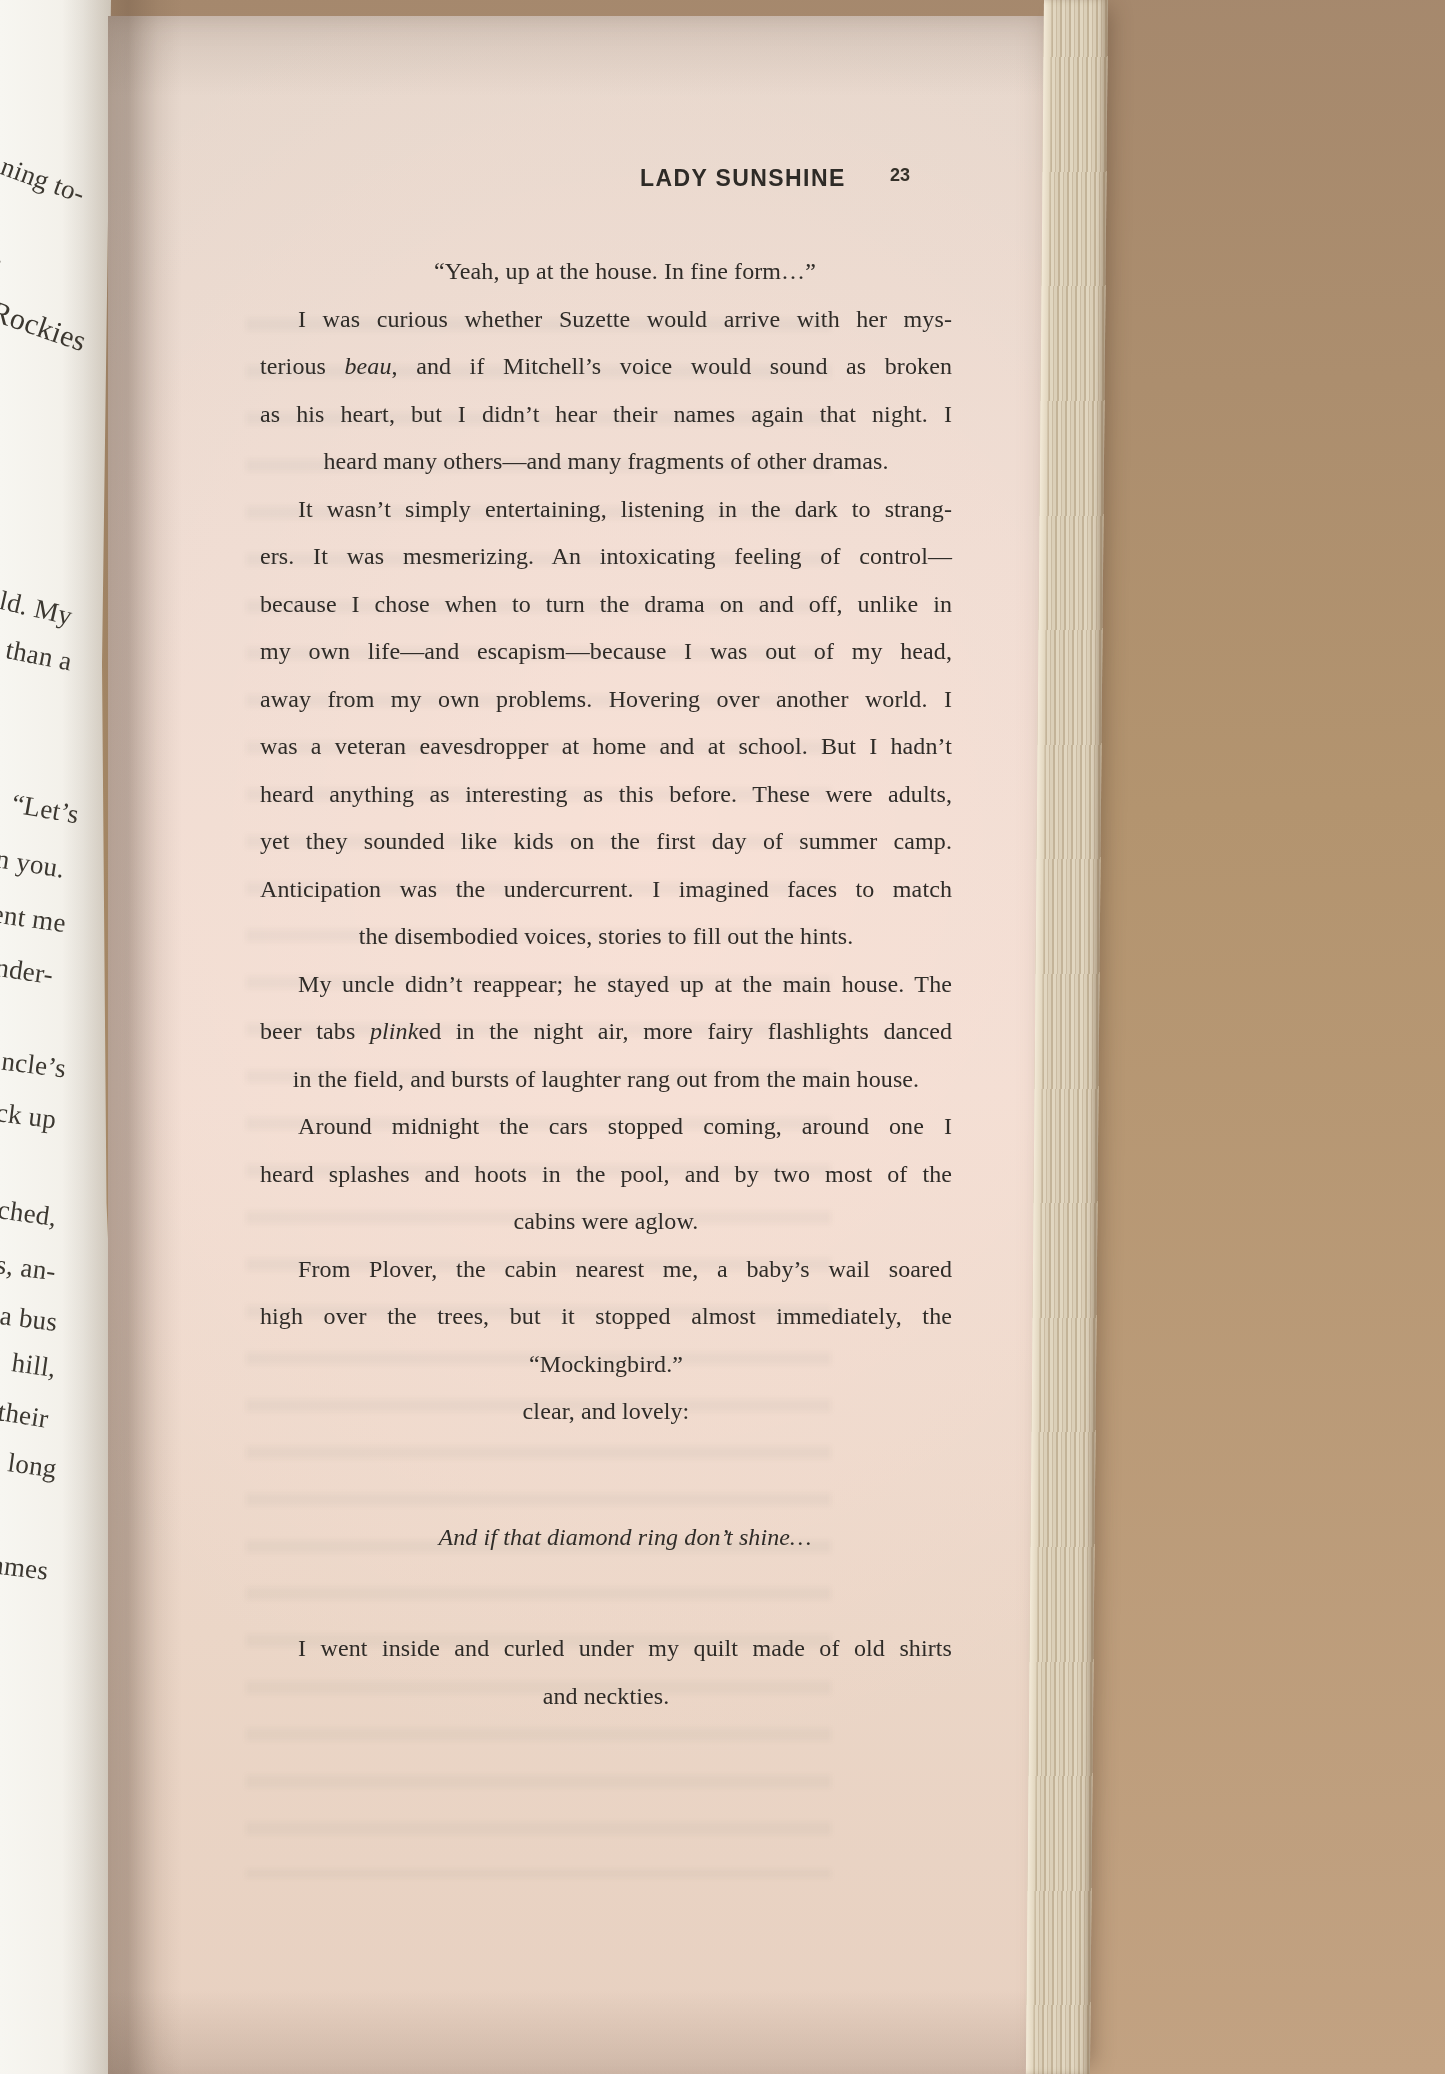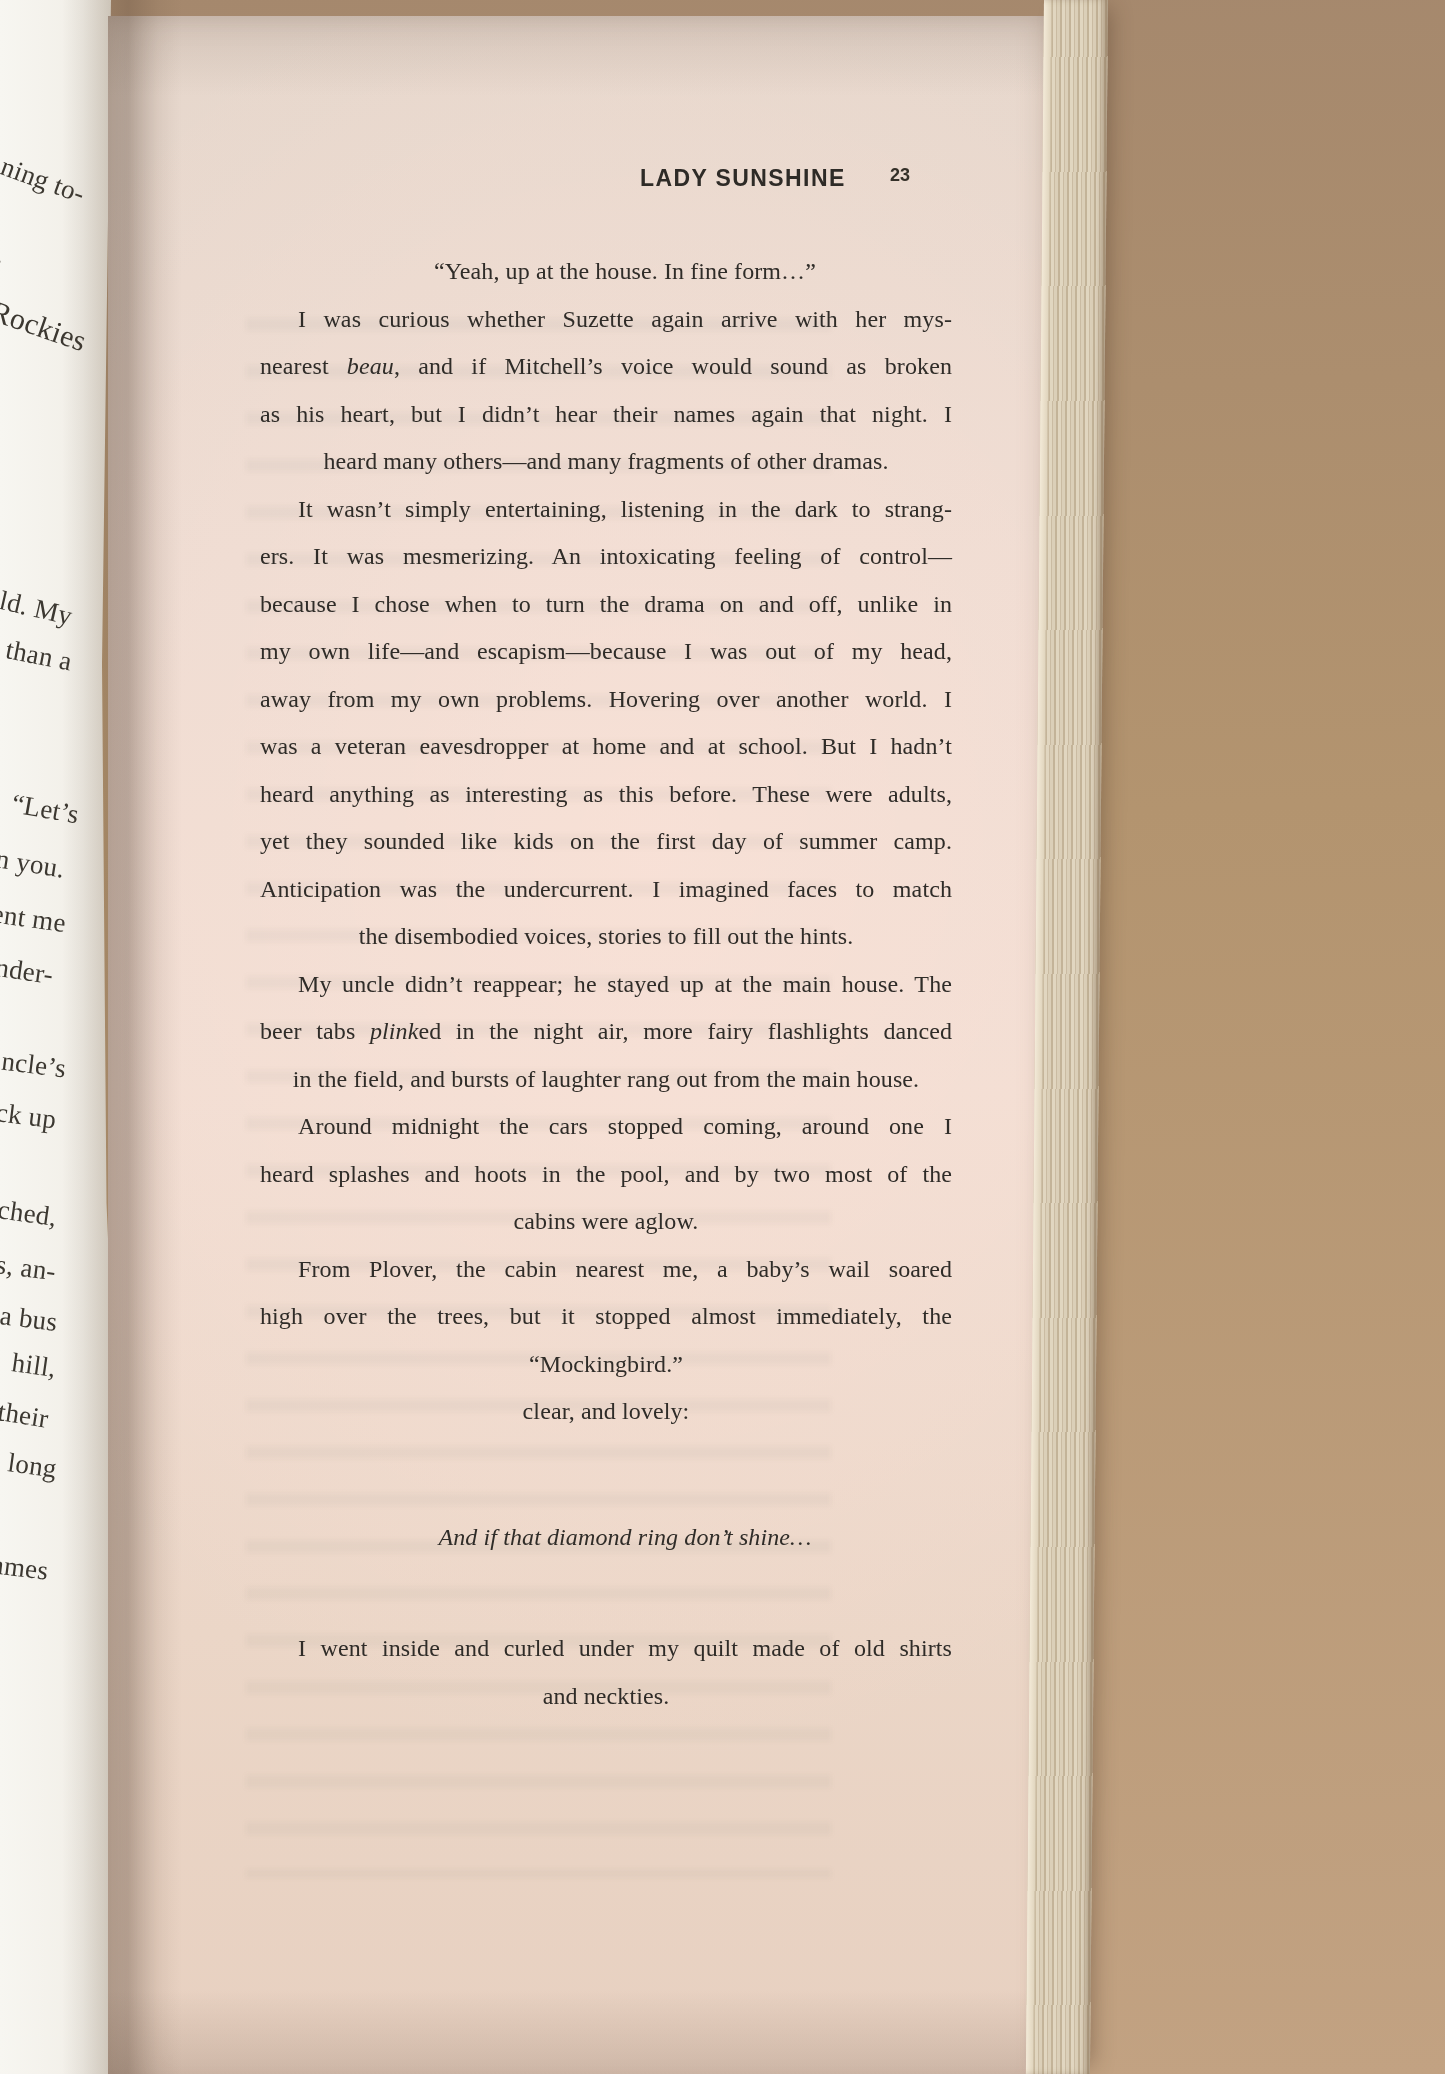--- a/index.html
+++ b/index.html
@@ -108,22 +108,22 @@
 
   <div class="main-page">
     <div class="top-shade"></div>
     <div class="ghost"></div>
 
     <div class="running-head">LADY SUNSHINE</div>
     <div class="folio">23</div>
 
     <div class="body-text">
         <div class="line ind last"><span>“Yeah, up at the house. In fine form…”</span></div>
-        <div class="line ind just"><span>I was curious whether Suzette again arrive with her mys-</span></div>
-        <div class="line just"><span>nearest </span><span class="it">beau</span><span>, and if Mitchell’s voice would sound as broken</span></div>
+        <div class="line ind just"><span>I was curious whether Suzette would arrive with her mys-</span></div>
+        <div class="line just"><span>terious </span><span class="it">beau</span><span>, and if Mitchell’s voice would sound as broken</span></div>
         <div class="line just"><span>as his heart, but I didn’t hear their names again that night. I</span></div>
         <div class="line last"><span>heard many others—and many fragments of other dramas.</span></div>
         <div class="line ind just"><span>It wasn’t simply entertaining, listening in the dark to strang-</span></div>
         <div class="line just"><span>ers. It was mesmerizing. An intoxicating feeling of control—</span></div>
         <div class="line just"><span>because I chose when to turn the drama on and off, unlike in</span></div>
         <div class="line just"><span>my own life—and escapism—because I was out of my head,</span></div>
         <div class="line just"><span>away from my own problems. Hovering over another world. I</span></div>
         <div class="line just"><span>was a veteran eavesdropper at home and at school. But I hadn’t</span></div>
         <div class="line just"><span>heard anything as interesting as this before. These were adults,</span></div>
         <div class="line just"><span>yet they sounded like kids on the first day of summer camp.</span></div>

